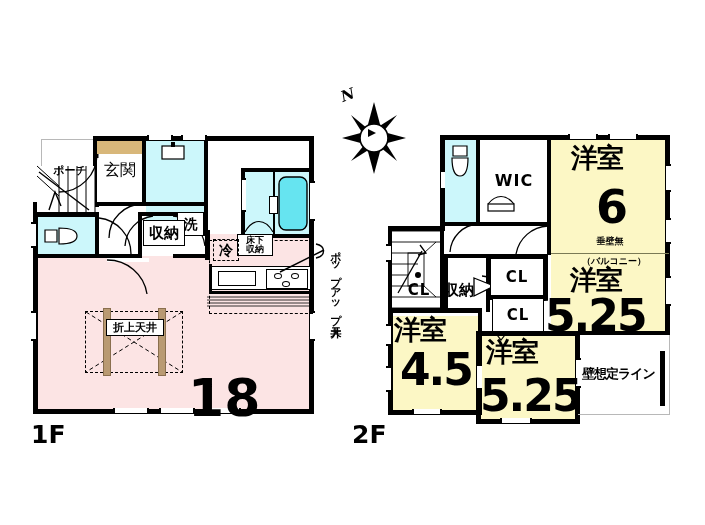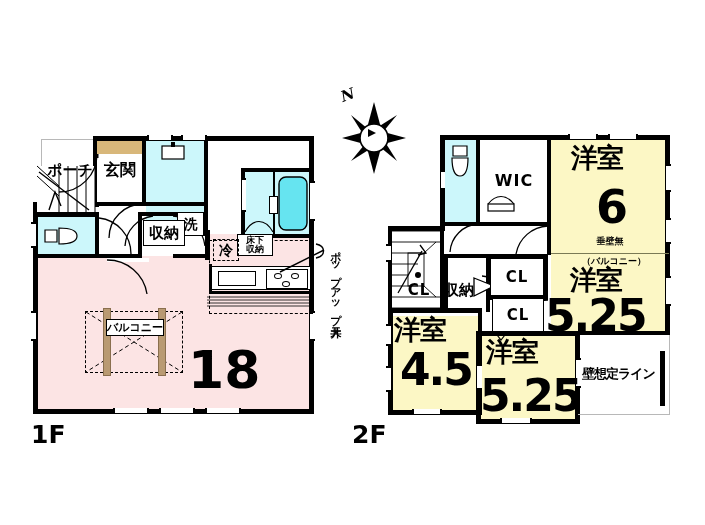--- a/index.html
+++ b/index.html
@@ -21,27 +21,27 @@
   .greyline{background:#b8b8b8;}
 
   
   .jp{font-family:"DejaVu Sans","Liberation Sans",sans-serif;color:#000;
       line-height:1;white-space:nowrap;}
   .lbl-box{background:#fff;border:1px solid #000;display:flex;
            align-items:center;justify-content:center;}
   .ctr{display:flex;align-items:center;justify-content:center;}
   .vert{writing-mode:vertical-rl;text-orientation:upright;white-space:nowrap;}
 
-  .t-porch{font-size:15px;font-weight:700;letter-spacing:0px;}
-  .t-genkan{font-size:16px;font-weight:700;justify-content:center;}
+  .t-porch{font-size:11px;font-weight:700;letter-spacing:0px;}
+  .t-genkan{font-size:16px;font-weight:400;justify-content:center;}
   .t-sen{font-size:14px;font-weight:700;}
   .t-rei{font-size:14px;font-weight:700;}
   .t-shuno{font-size:15px;font-weight:700;}
   .t-ldk{font-size:44px;font-weight:800;letter-spacing:-1px;}
-  .t-18{font-size:52px;font-weight:800;}
+  .t-18{font-size:52px;font-weight:800;margin-top:28px;}
   .t-orikami{font-size:11px;font-weight:700;}
   .t-yukashita{font-size:9px;font-weight:700;line-height:1.05;text-align:center;}
   .t-popup{font-size:11px;font-weight:700;}
   .t-floor{font-size:25px;font-weight:800;}
   .t-wic{font-size:16px;font-weight:800;letter-spacing:1px;}
   .t-cl{font-size:15px;font-weight:700;letter-spacing:1px;}
   .t-youshitsu{font-size:27px;font-weight:800;letter-spacing:-1px;}
   .t-num-big{font-size:46px;font-weight:800;letter-spacing:-2px;}
   .t-num-mid{font-size:44px;font-weight:800;letter-spacing:-2px;}
   .t-balcony{font-size:13px;font-weight:700;letter-spacing:-1px;}
@@ -212,21 +212,21 @@
       <svg width="96" height="60" viewBox="0 0 96 60">
         <g stroke="#000" stroke-width="1" stroke-dasharray="4 3">
           <line x1="0" y1="0" x2="96" y2="60"></line>
           <line x1="96" y1="0" x2="0" y2="60"></line>
         </g>
       </svg>
     </div>
     <div class="abs fill-post" style="left:70px;top:182px;width:8px;height:68px;border:1px solid #8a6f4e;"></div>
     <div class="abs fill-post" style="left:125px;top:182px;width:8px;height:68px;border:1px solid #8a6f4e;"></div>
     <div class="abs lbl-box jp t-orikami" style="left:73px;top:193px;width:58px;height:17px;">
-      <span>バルコニー</span>
+      <span>折上天井</span>
     </div>
 
     <div class="abs" style="left:26px;top:28px;width:40px;height:40px;">
       <svg width="40" height="40" viewBox="0 0 40 40">
         <path d="M38,0 A38,38 0 0 1 0,38" fill="none" stroke="#000" stroke-width="1.3"></path>
         <line x1="38" y1="0" x2="38" y2="4" stroke="#000" stroke-width="3"></line>
       </svg>
     </div>
     <div class="abs" style="left:74px;top:78px;width:36px;height:34px;">
       <svg width="36" height="34" viewBox="0 0 36 34">

